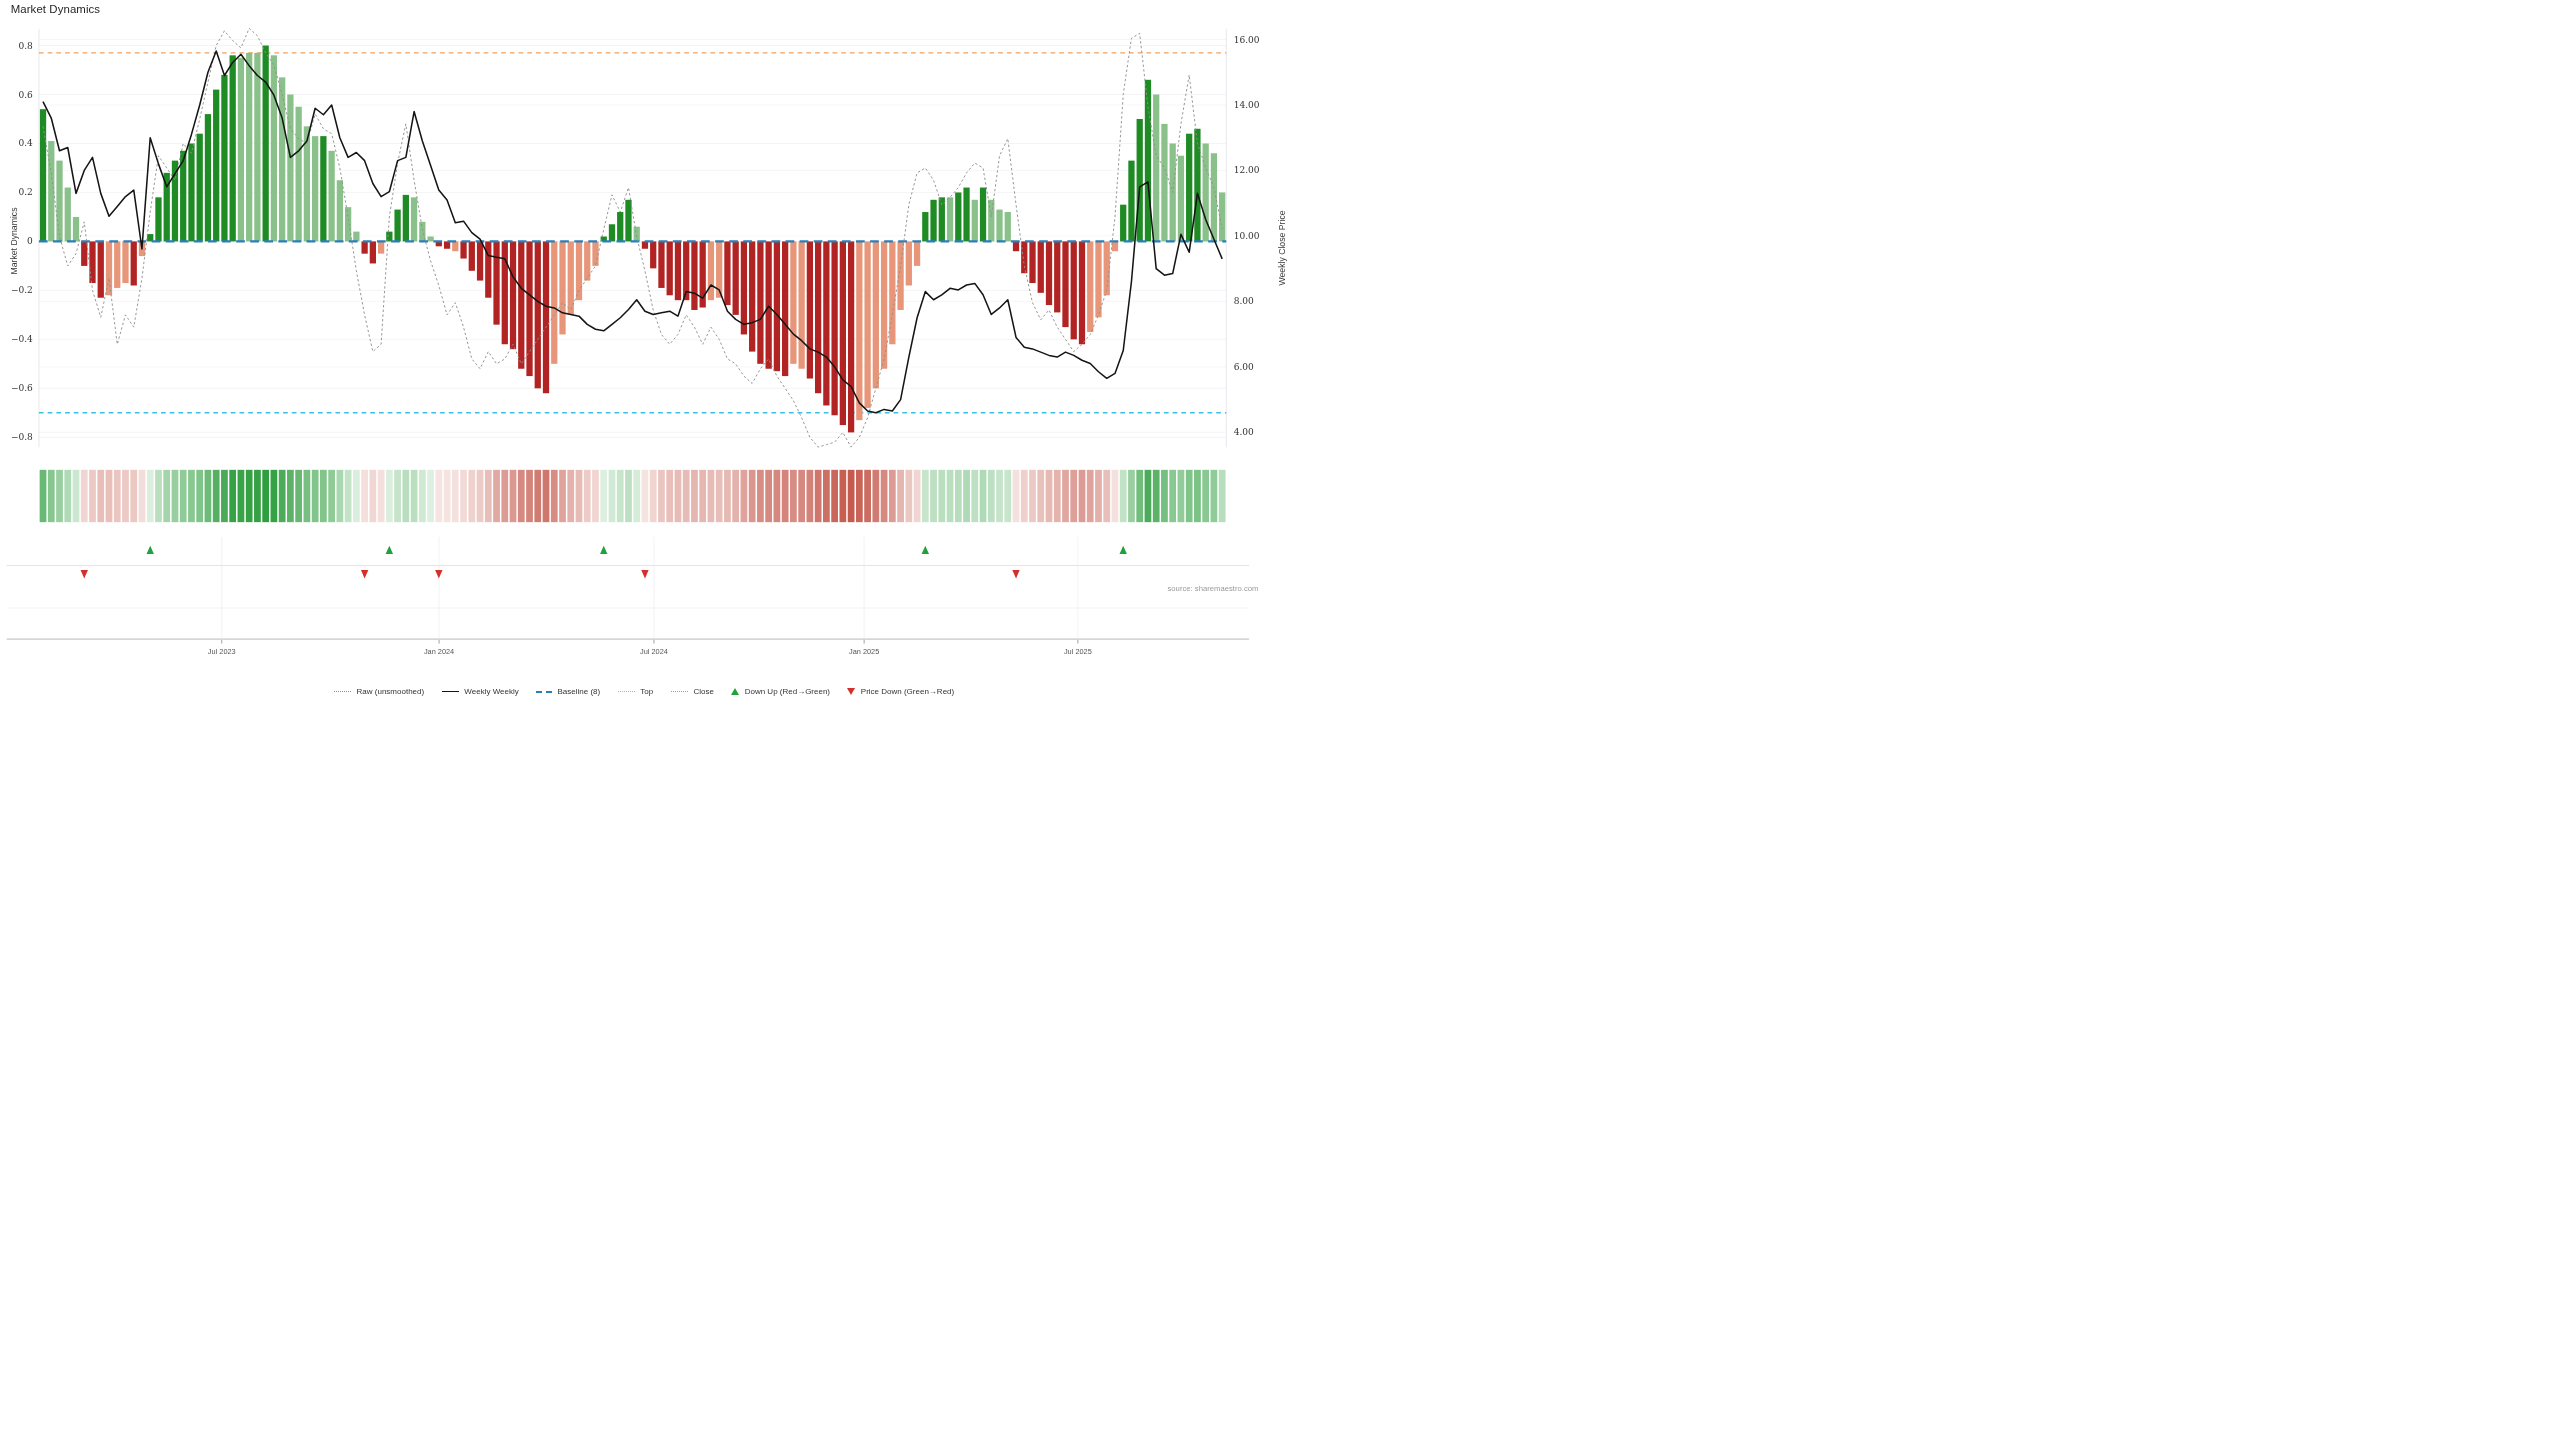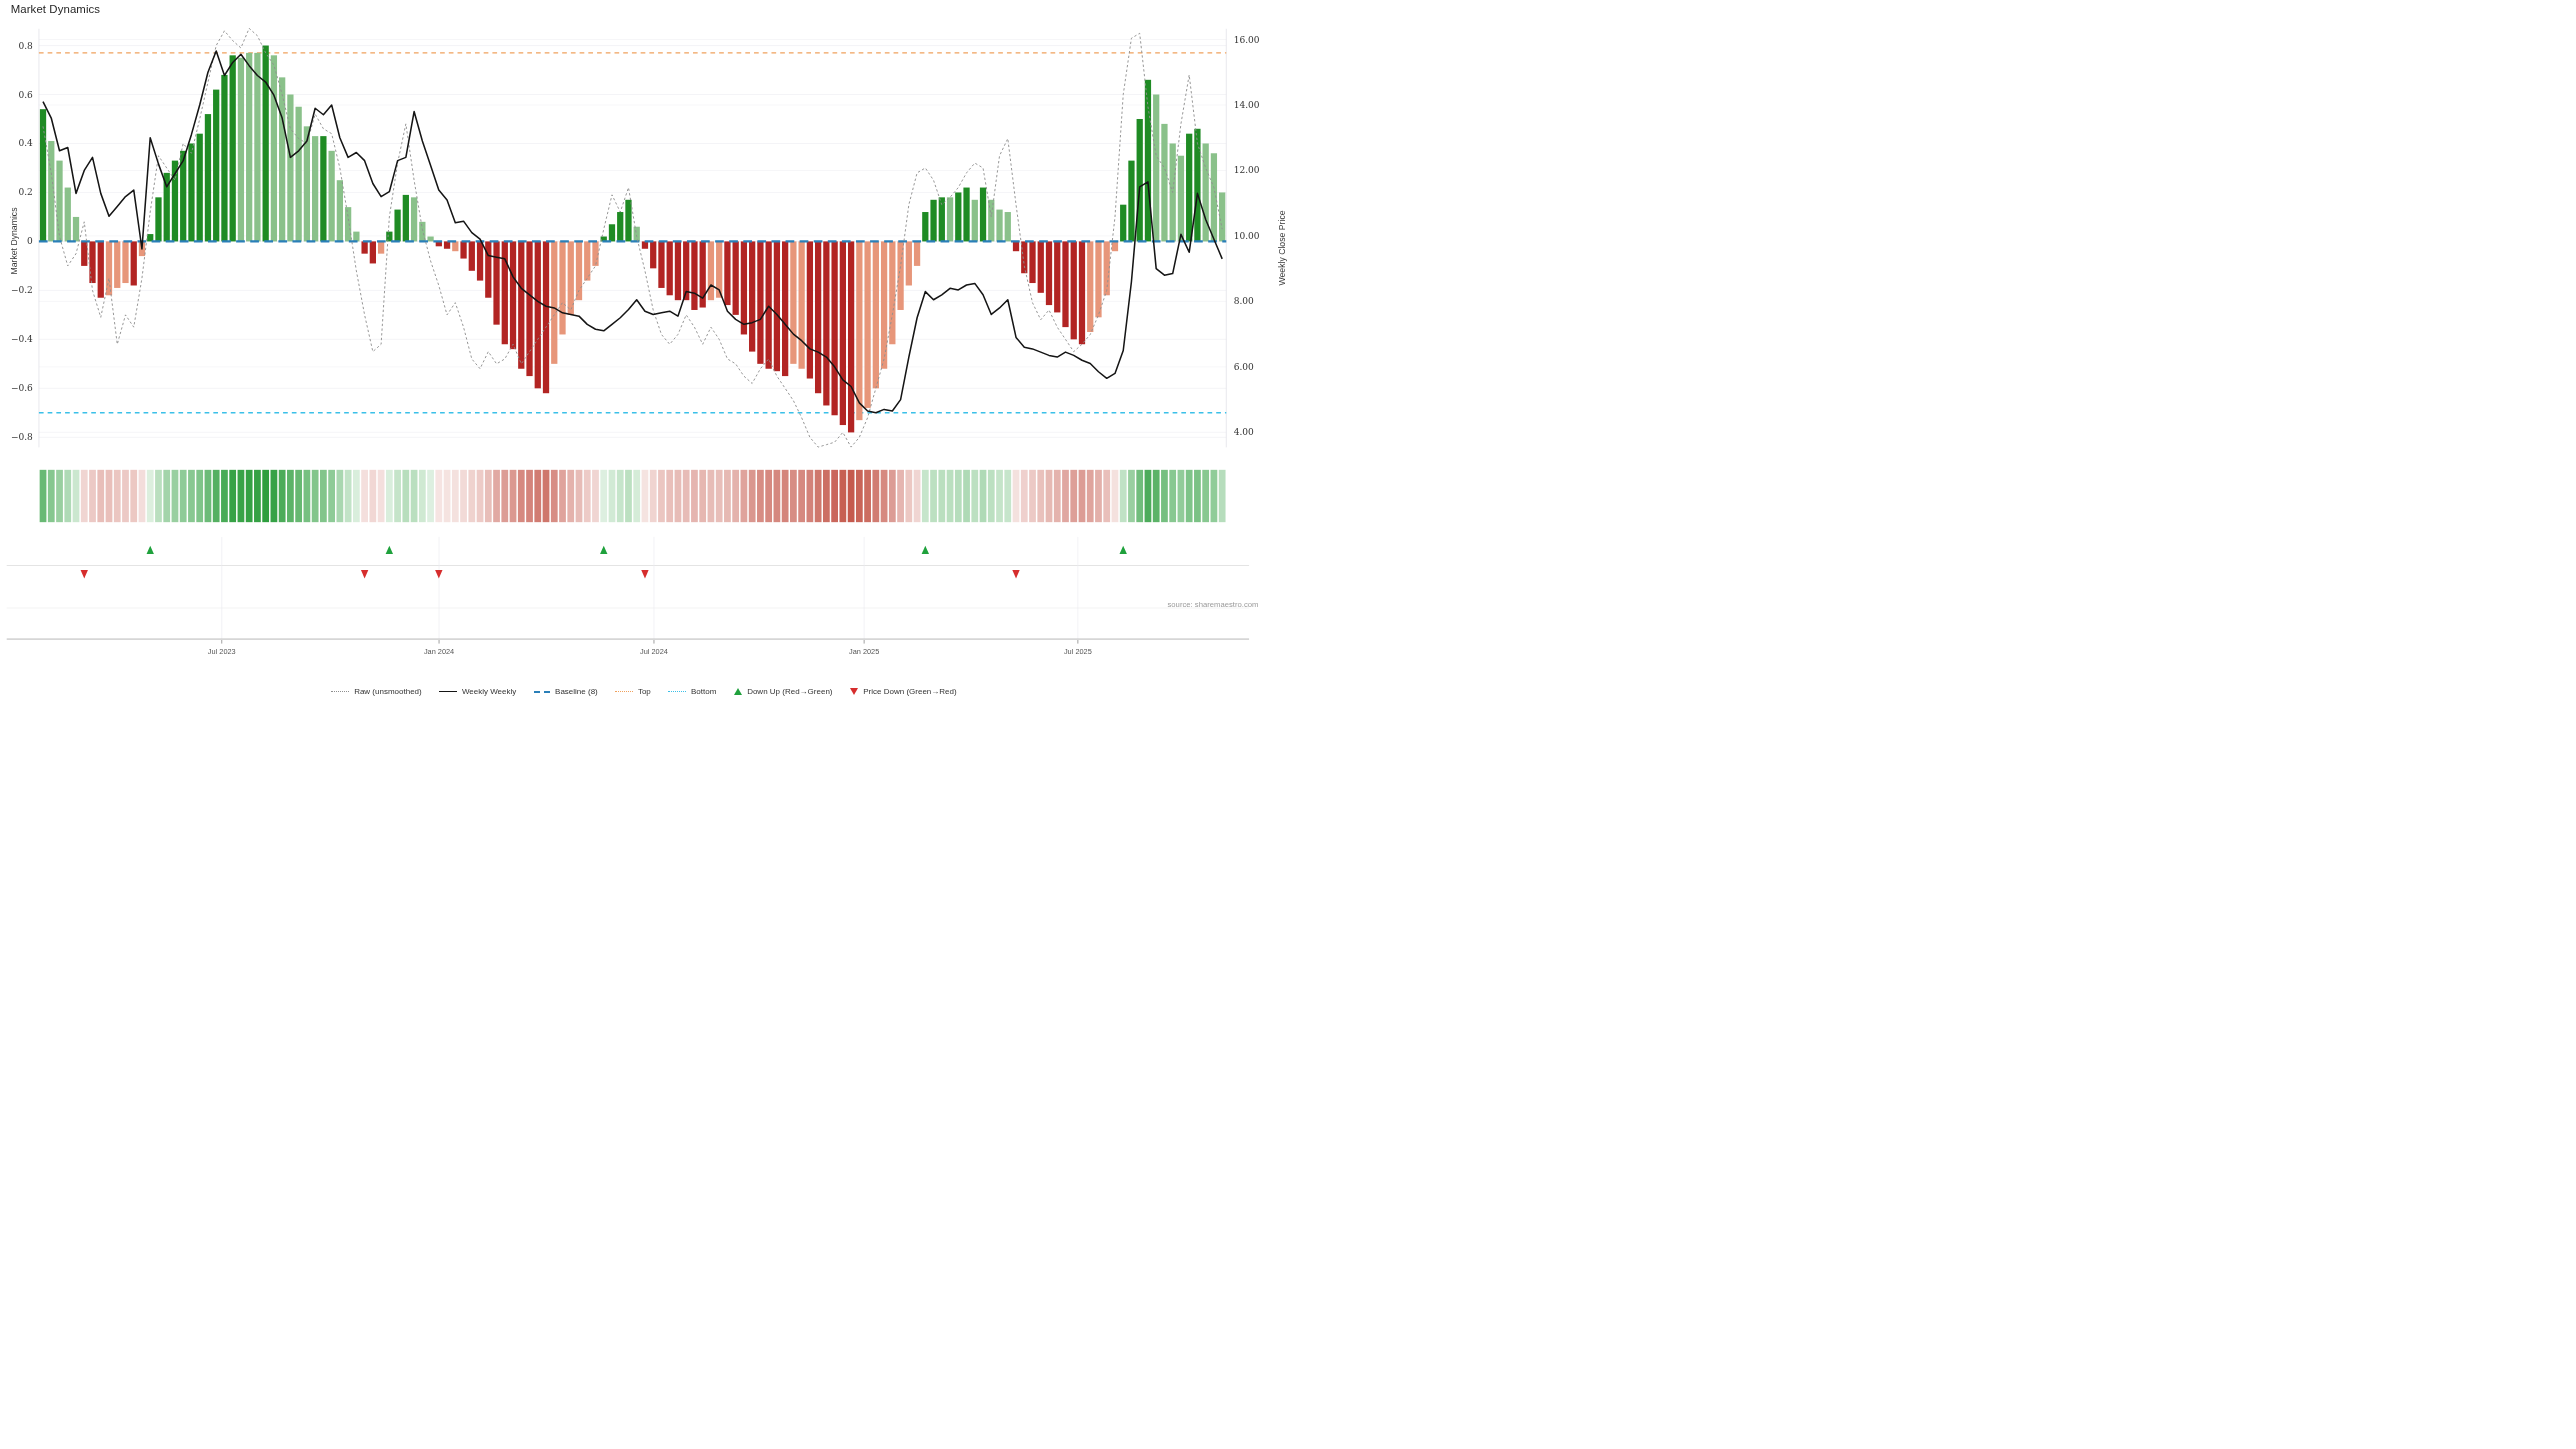--- a/index.html
+++ b/index.html
@@ -3,21 +3,21 @@
 <meta charset="utf-8">
 <style>
   html,body{margin:0;padding:0;background:#ffffff;}
   body{width:1288px;height:725px;position:relative;overflow:hidden;
        font-family:"Liberation Sans",sans-serif;-webkit-font-smoothing:antialiased;}
   .title{position:absolute;left:10.7px;top:3.4px;font-size:11.4px;color:#1f1f1f;letter-spacing:0.1px;}
   .yaxis-label{position:absolute;font-size:8.7px;color:#3a3a3a;white-space:nowrap;
                transform:rotate(-90deg);transform-origin:center center;}
   .yaxis-label.left{left:-27px;top:236px;width:81px;text-align:center;}
   .yaxis-label.right{left:1238px;top:243px;width:87px;text-align:center;}
-  .source-note{position:absolute;right:29.5px;top:600px;font-size:7.7px;color:#9a9a9a;}
+  .source-note{position:absolute;right:29.5px;top:584px;font-size:7.7px;color:#9a9a9a;}
   svg text{font-family:"Liberation Sans",sans-serif;}
   svg text.num{font-family:"DejaVu Serif","Liberation Serif",serif;}
   .legend{position:absolute;left:0;right:0;top:687px;display:flex;justify-content:center;
           align-items:center;gap:17.4px;font-size:8px;color:#333;text-align:center;}
   .legend-item{display:flex;align-items:center;gap:5.4px;white-space:nowrap;}
   .sym{display:inline-block;width:17.4px;height:0;}
   .sym.raw{border-top:1.3px dotted #8f8f8f;}
   .sym.close{border-top:1.7px solid #151515;}
   .sym.baseline{border-top:2.1px dashed #2a7fb8;width:16px;}
   .sym.top{border-top:1.6px dotted #f0a15d;}
@@ -414,21 +414,21 @@
     <div class="legend-item">
       <span class="sym baseline"></span>
       <span>Baseline (8)</span>
     </div>
     <div class="legend-item">
       <span class="sym top"></span>
       <span>Top</span>
     </div>
     <div class="legend-item">
       <span class="sym bottom"></span>
-      <span>Bottom</span>
+      <span>Close</span>
     </div>
     <div class="legend-item">
       <span class="sym tri-up"></span>
       <span>Down Up (Red→Green)</span>
     </div>
     <div class="legend-item">
       <span class="sym tri-down"></span>
       <span>Price Down (Green→Red)</span>
     </div>
   </div>

